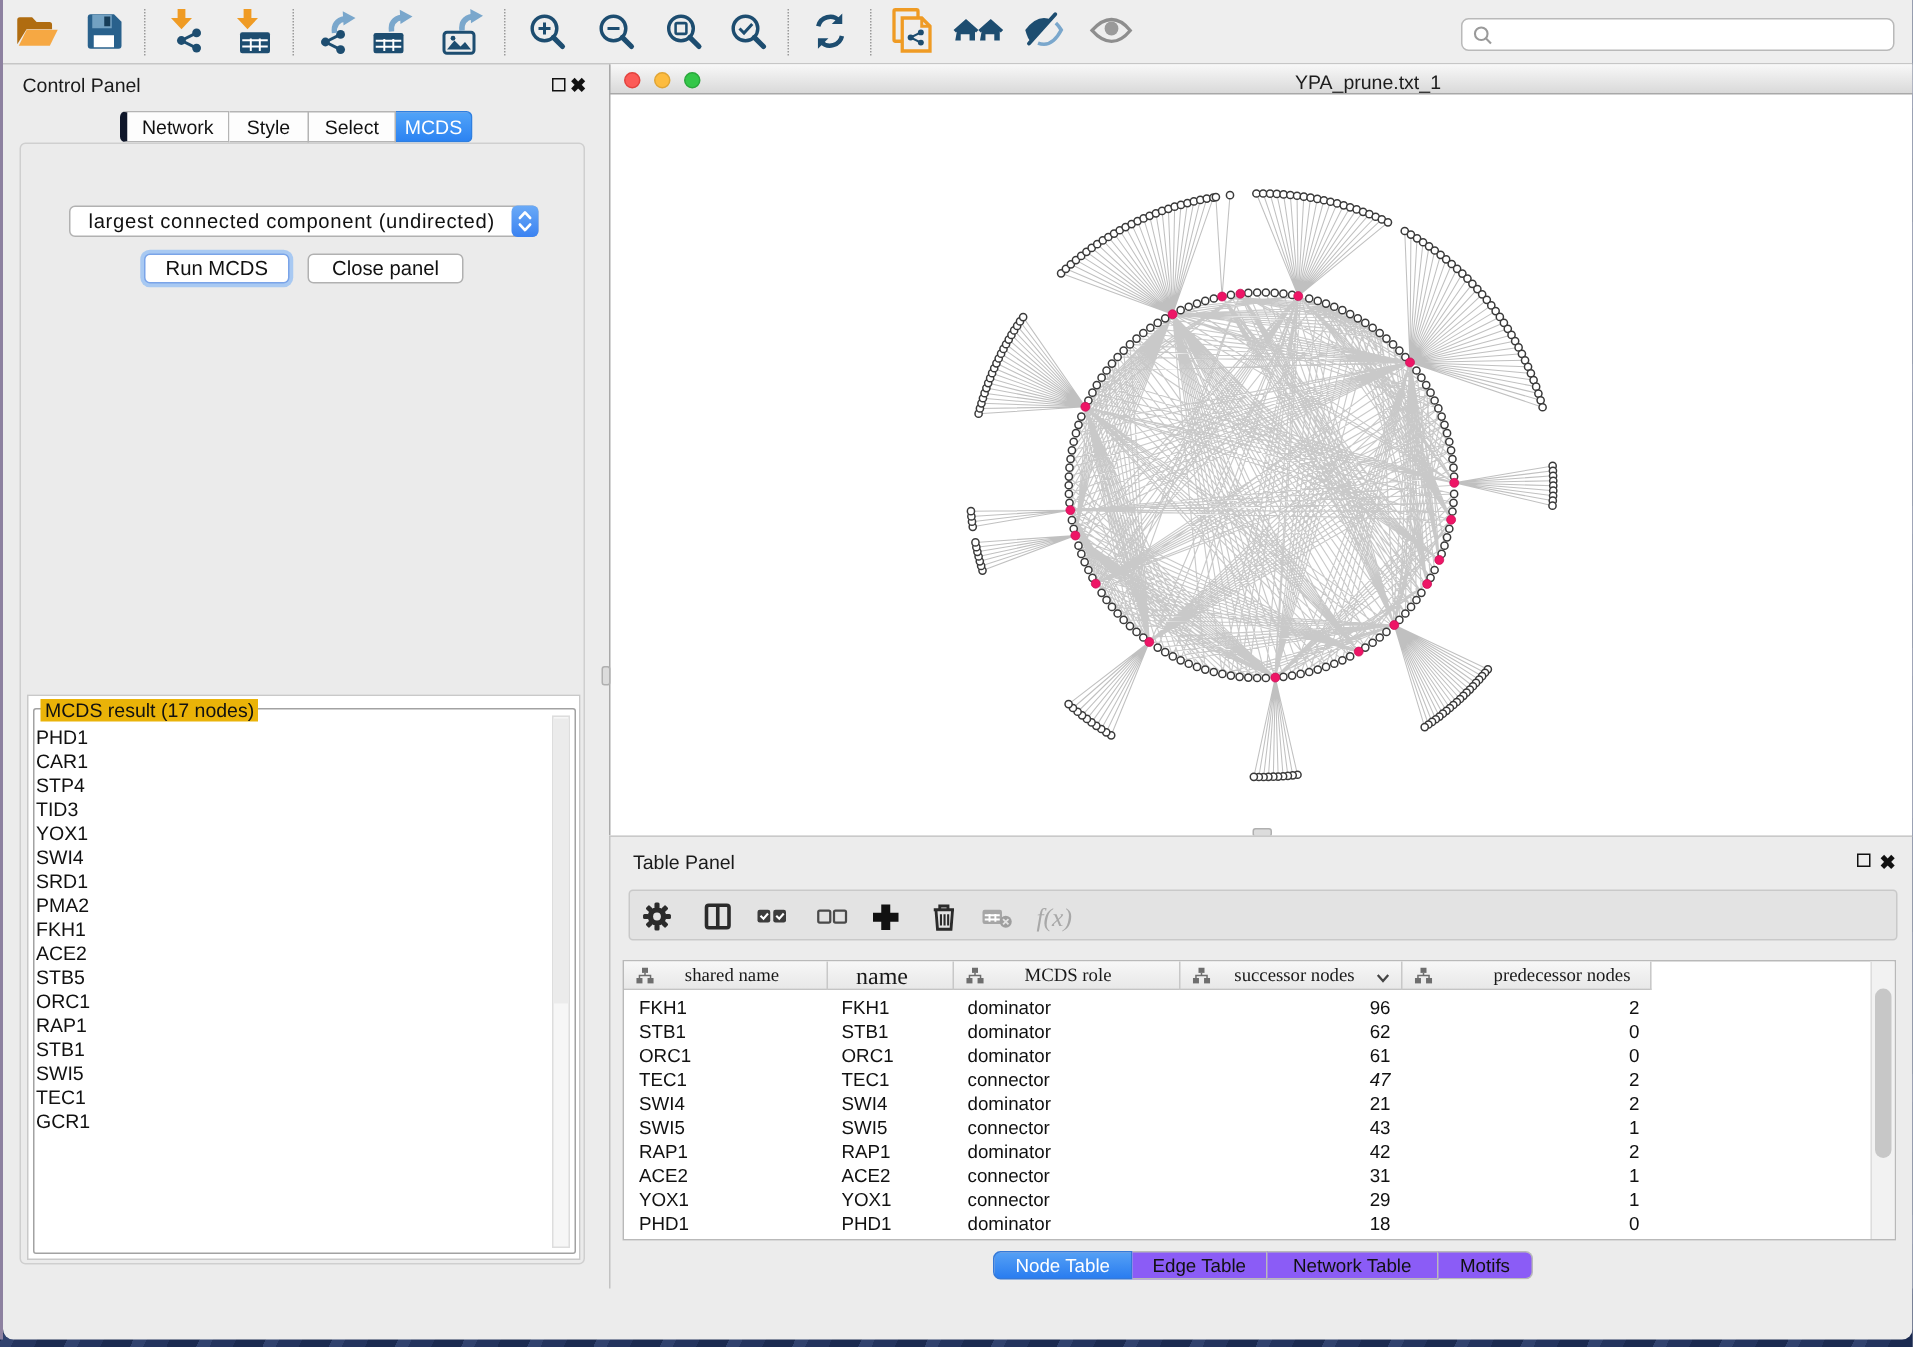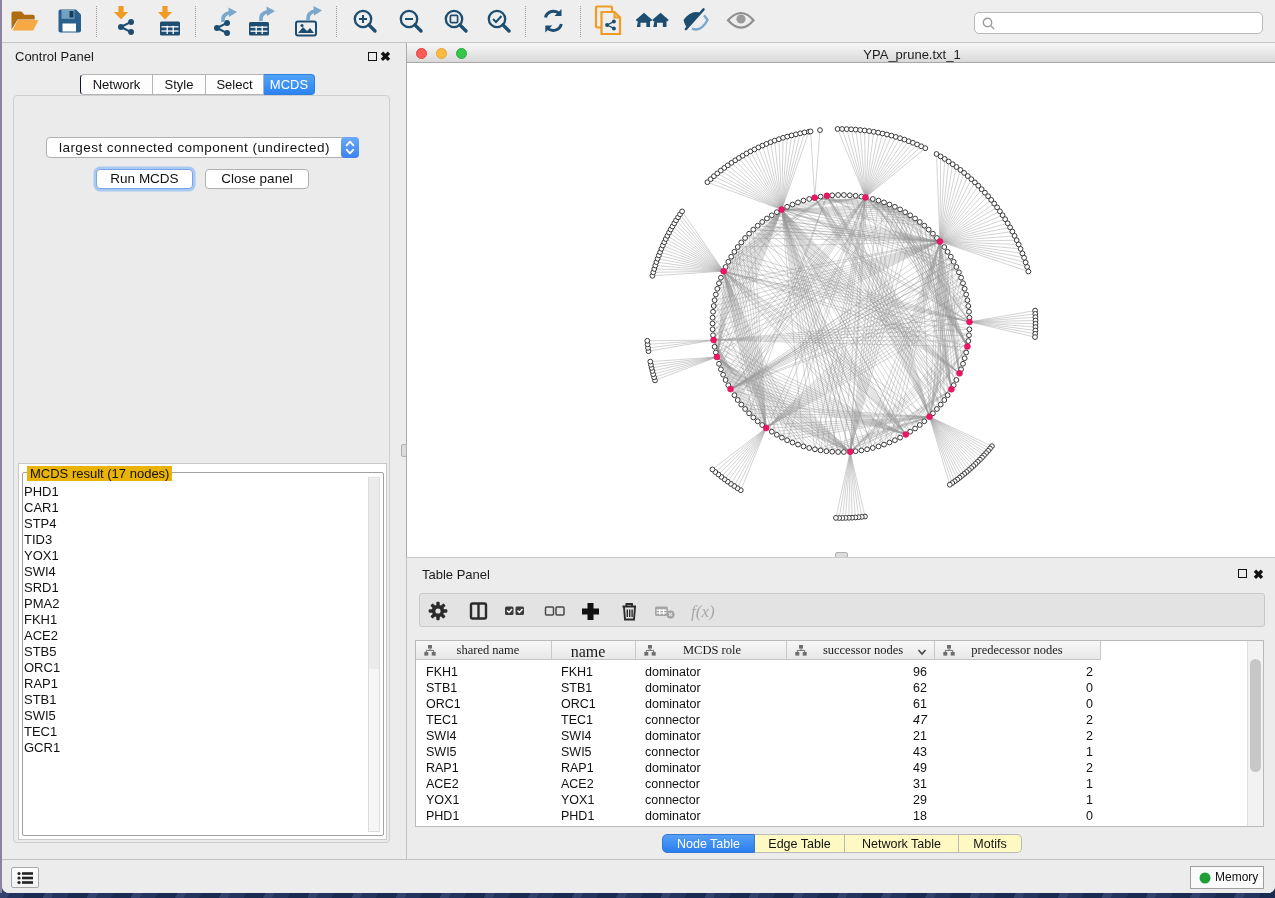--- a/index.html
+++ b/index.html
@@ -10,21 +10,21 @@
 
 .toolbar { position:absolute; left:0; top:0; width:1273px; height:43px; background:#eeeeee; border-bottom:1px solid #c6c6c6; }
 .tsep { position:absolute; top:6px; width:0; height:31px; border-left:1px dotted #9a9a9a; }
 .searchbox { position:absolute; left:972px; top:12px; width:289px; height:22px; background:#fff; border:1px solid #b9b9b9; border-radius:5px; }
 
 .cp-title { position:absolute; left:13px; top:49px; font-size:13px; color:#1a1a1a; }
 .float-btn { position:absolute; width:9px; height:9px; border:1.5px solid #111; }
 .xbtn { position:absolute; font-size:13px; font-weight:bold; color:#111; }
 .tabs { position:absolute; left:78px; top:74px; height:21px; display:flex; }
 .tab { height:21px; border:1px solid #b4b4b4; border-left:none; background:#fdfdfd; font-size:13px; color:#111; display:flex; align-items:center; justify-content:center; }
-.tab.first { border-left:1px solid #0f172a; border-radius:4px 0 0 4px; }
+.tab.first { border-left:5px solid #0f172a; border-radius:4px 0 0 4px; }
 .tab.last { border-radius:0 4px 4px 0; }
 .tab.sel { background:linear-gradient(180deg,#51a3f8,#2c83f2); color:#fff; border-color:#2f7fe0; }
 .cpanel { position:absolute; left:11px; top:95px; width:377px; height:748px; background:#ebebeb; border:1px solid #cfcfcf; border-radius:4px; }
 .optlabel { position:absolute; left:4px; top:113px; width:397px; text-align:center; font-size:13.5px; letter-spacing:.4px; color:#111; }
 .dropdown { position:absolute; left:44px; top:137px; width:313px; height:21px; background:#fff; border:1px solid #b1b1b1; border-radius:4px; font-size:13.5px; letter-spacing:.45px; color:#111; line-height:19px; padding-left:12px; }
 .stepper { position:absolute; left:339px; top:137px; width:18px; height:21px; background:linear-gradient(180deg,#6aaaf7,#3b82f1); border-radius:4px; }
 .btn { position:absolute; top:169px; height:20px; background:#fff; border:1px solid #b1b1b1; border-radius:4px; font-size:13.5px; color:#111; text-align:center; line-height:18px; }
 .runbtn { left:94px; width:97px; border-color:#7aa4e8; box-shadow:0 0 0 2.5px #a8c9f2; }
 .closebtn { left:203px; width:104px; }
 .whitebox { position:absolute; left:16px; top:463px; width:369px; height:377px; background:#fff; border:1px solid #c9c9c9; }
@@ -41,21 +41,21 @@
 
 .tp { position:absolute; left:404px; top:557px; width:869px; height:302px; background:#ececec; border-left:1px solid #c2c2c2; border-top:1px solid #c9c9c9; }
 .tp-title { position:absolute; left:420px; top:567px; font-size:13px; color:#1a1a1a; }
 .tp-toolbar { position:absolute; left:417px; top:593px; width:846px; height:34px; background:#e3e3e3; border:1px solid #c9c9c9; border-radius:3px; }
 .tbl { position:absolute; left:413px; top:640px; width:849px; height:187px; background:#fff; border:1px solid #b9b9b9; }
 .thead { position:absolute; left:414px; top:641px; width:831px; height:19px; background:linear-gradient(180deg,#f7f7f7,#e8e8e8); border-bottom:1px solid #c4c4c4; }
 .trow { position:absolute; font-size:12.5px; color:#111; height:16px; line-height:16px; }
 .num { text-align:right; }
 .tbl-scroll { position:absolute; left:1245px; top:641px; width:16px; height:185px; background:#f2f2f2; border-left:1px solid #ddd; }
 .tbl-thumb { position:absolute; left:1248px; top:659px; width:11px; height:113px; background:#c7c7c7; border-radius:6px; }
-.bt { position:absolute; top:834px; height:19px; border:1px solid #b9b9b9; border-left:none; background:#fef9c3; font-size:12.5px; color:#111; display:flex; align-items:center; justify-content:center; }
+.bt { position:absolute; top:834px; height:19px; border:1px solid #b9b9b9; border-left:none; background:#8b5cf6; font-size:12.5px; color:#111; display:flex; align-items:center; justify-content:center; }
 
 .status { position:absolute; left:0; top:859px; width:1273px; height:34px; background:#ececec; border-top:1px solid #c2c2c2; border-bottom-left-radius:7px; border-bottom-right-radius:7px; }
 .sbtn { position:absolute; left:9px; top:7px; width:28px; height:21px; background:linear-gradient(180deg,#fdfdfd,#f2f2f2); border:1px solid #a8a8a8; border-radius:2px; }
 .membtn { position:absolute; left:1188px; top:6px; width:74px; height:23px; background:#fafafa; border:1px solid #9f9f9f; font-size:12px; color:#111; }
 </style></head>
 <body>
 <div class="lstrip"></div>
 <div class="window">
   <div class="toolbar">
     <svg width="1273" height="43" viewBox="0 0 1273 43" style="position:absolute;left:0;top:0">
@@ -586,21 +586,21 @@
     <div class="abs" style="left:791px;top:643px;width:140px;text-align:center;font-size:12.5px;color:#1a1a1a;">successor nodes</div>
     <div class="abs" style="left:933px;top:641px;width:166px;height:19px;border-right:1px solid #c8c8c8;"></div>
     <svg width="12" height="11" viewBox="0 0 12 11" style="position:absolute;top:645px;left:941px">
       <g fill="#6e6e6e">
         <rect x="4" y="0" width="4" height="3.6"></rect>
         <rect x="0.3" y="7" width="4" height="3.6"></rect>
         <rect x="7.7" y="7" width="4" height="3.6"></rect>
       </g>
       <path d="M6 3.6 v1.8 M2.3 7 v-1.6 h7.4 v1.6" fill="none" stroke="#6e6e6e" stroke-width="1"></path>
     </svg>
-    <div class="abs" style="left:945px;top:643px;width:140px;text-align:center;font-size:12.5px;color:#1a1a1a;">predecessor nodes</div>
+    <div class="abs" style="left:945px;top:643px;width:140px;text-align:right;font-size:12.5px;color:#1a1a1a;">predecessor nodes</div>
     <svg width="10" height="8" viewBox="0 0 10 8" style="position:absolute;left:915px;top:648px">
       <path d="M1.5 2 l3.5 4 3.5-4" fill="none" stroke="#444" stroke-width="1.5"></path>
     </svg>
     <div class="trow" style="left:424px;top:664px;">FKH1</div>
     <div class="trow" style="left:559px;top:664px;">FKH1</div>
     <div class="trow" style="left:643px;top:664px;">dominator</div>
     <div class="trow num" style="left:825px;top:664px;width:100px;">96</div>
     <div class="trow num" style="left:991px;top:664px;width:100px;">2</div>
     <div class="trow" style="left:424px;top:680px;">STB1</div>
     <div class="trow" style="left:559px;top:680px;">STB1</div>
@@ -623,21 +623,21 @@
     <div class="trow num" style="left:825px;top:728px;width:100px;">21</div>
     <div class="trow num" style="left:991px;top:728px;width:100px;">2</div>
     <div class="trow" style="left:424px;top:744px;">SWI5</div>
     <div class="trow" style="left:559px;top:744px;">SWI5</div>
     <div class="trow" style="left:643px;top:744px;">connector</div>
     <div class="trow num" style="left:825px;top:744px;width:100px;">43</div>
     <div class="trow num" style="left:991px;top:744px;width:100px;">1</div>
     <div class="trow" style="left:424px;top:760px;">RAP1</div>
     <div class="trow" style="left:559px;top:760px;">RAP1</div>
     <div class="trow" style="left:643px;top:760px;">dominator</div>
-    <div class="trow num" style="left:825px;top:760px;width:100px;">49</div>
+    <div class="trow num" style="left:825px;top:760px;width:100px;">42</div>
     <div class="trow num" style="left:991px;top:760px;width:100px;">2</div>
     <div class="trow" style="left:424px;top:776px;">ACE2</div>
     <div class="trow" style="left:559px;top:776px;">ACE2</div>
     <div class="trow" style="left:643px;top:776px;">connector</div>
     <div class="trow num" style="left:825px;top:776px;width:100px;">31</div>
     <div class="trow num" style="left:991px;top:776px;width:100px;">1</div>
     <div class="trow" style="left:424px;top:792px;">YOX1</div>
     <div class="trow" style="left:559px;top:792px;">YOX1</div>
     <div class="trow" style="left:643px;top:792px;">connector</div>
     <div class="trow num" style="left:825px;top:792px;width:100px;">29</div>
@@ -647,33 +647,13 @@
     <div class="trow" style="left:643px;top:808px;">dominator</div>
     <div class="trow num" style="left:825px;top:808px;width:100px;">18</div>
     <div class="trow num" style="left:991px;top:808px;width:100px;">0</div>
   <div class="tbl-scroll"></div>
   <div class="tbl-thumb"></div>
   <div class="bt" style="left:660px; width:93px; border-left:1px solid #b9b9b9; border-radius:5px 0 0 5px; background:linear-gradient(180deg,#55a0f5,#2a7df0); color:#fff; border-color:#3579d8;">Node Table</div>
   <div class="bt" style="left:753px; width:90px;">Edge Table</div>
   <div class="bt" style="left:843px; width:114px;">Network Table</div>
   <div class="bt" style="left:957px; width:63px; border-radius:0 5px 5px 0;">Motifs</div>
 
-  <div class="status">
-    <div class="sbtn">
-        <svg width="20" height="16" viewBox="0 0 20 16" style="position:absolute;left:4px;top:2px">
-          <g fill="#222">
-            <circle cx="3" cy="3.5" r="1.6"></circle>
-            <circle cx="3" cy="8" r="1.6"></circle>
-            <circle cx="3" cy="12.5" r="1.6"></circle>
-            <rect x="6" y="2.2" width="11" height="2.6"></rect>
-            <rect x="6" y="6.7" width="11" height="2.6"></rect>
-            <rect x="6" y="11.2" width="11" height="2.6"></rect>
-          </g>
-        </svg>
-      </div>
-    <div class="membtn">
-        <svg width="12" height="12" viewBox="0 0 12 12" style="position:absolute;left:8px;top:5px">
-          <circle cx="6" cy="6" r="5.5" fill="#1e9e35"></circle>
-        </svg>
-        <span style="position:absolute;left:24px;top:3px;">Memory</span>
-      </div>
-  </div>
 </div>
 
 </body></html>

